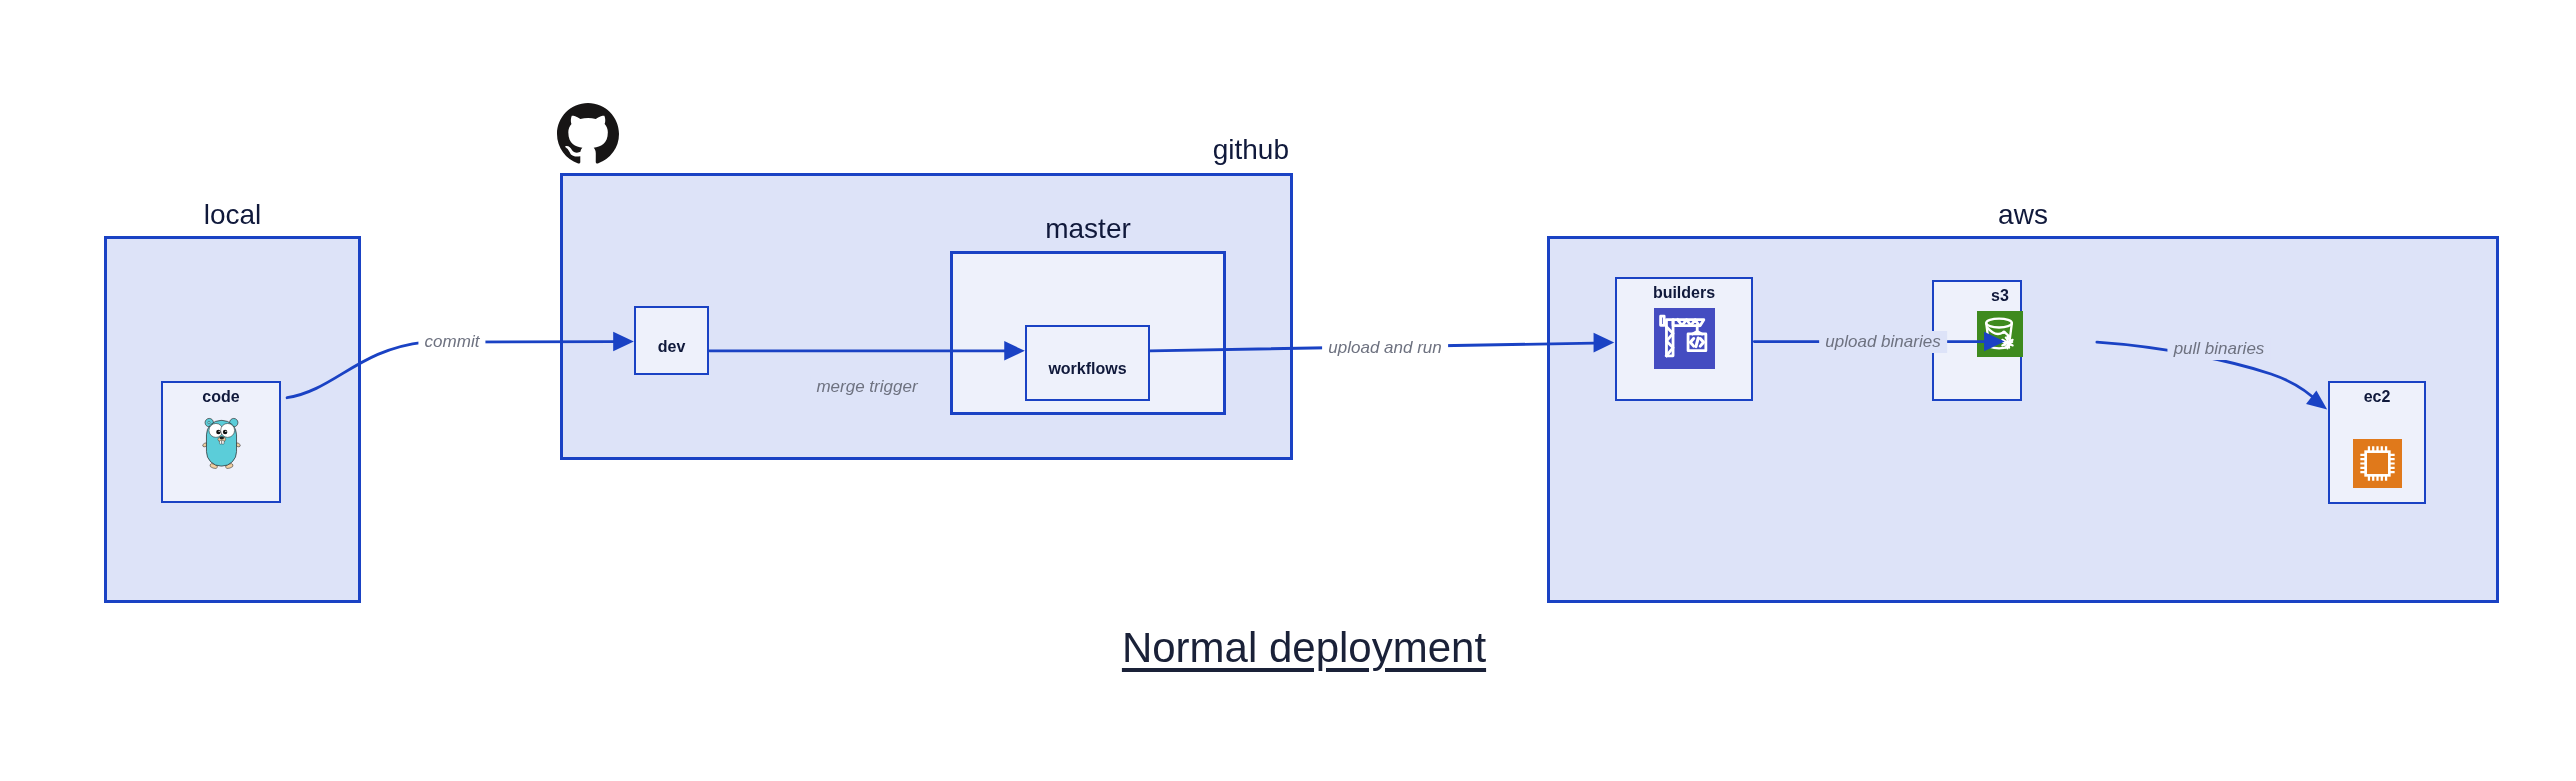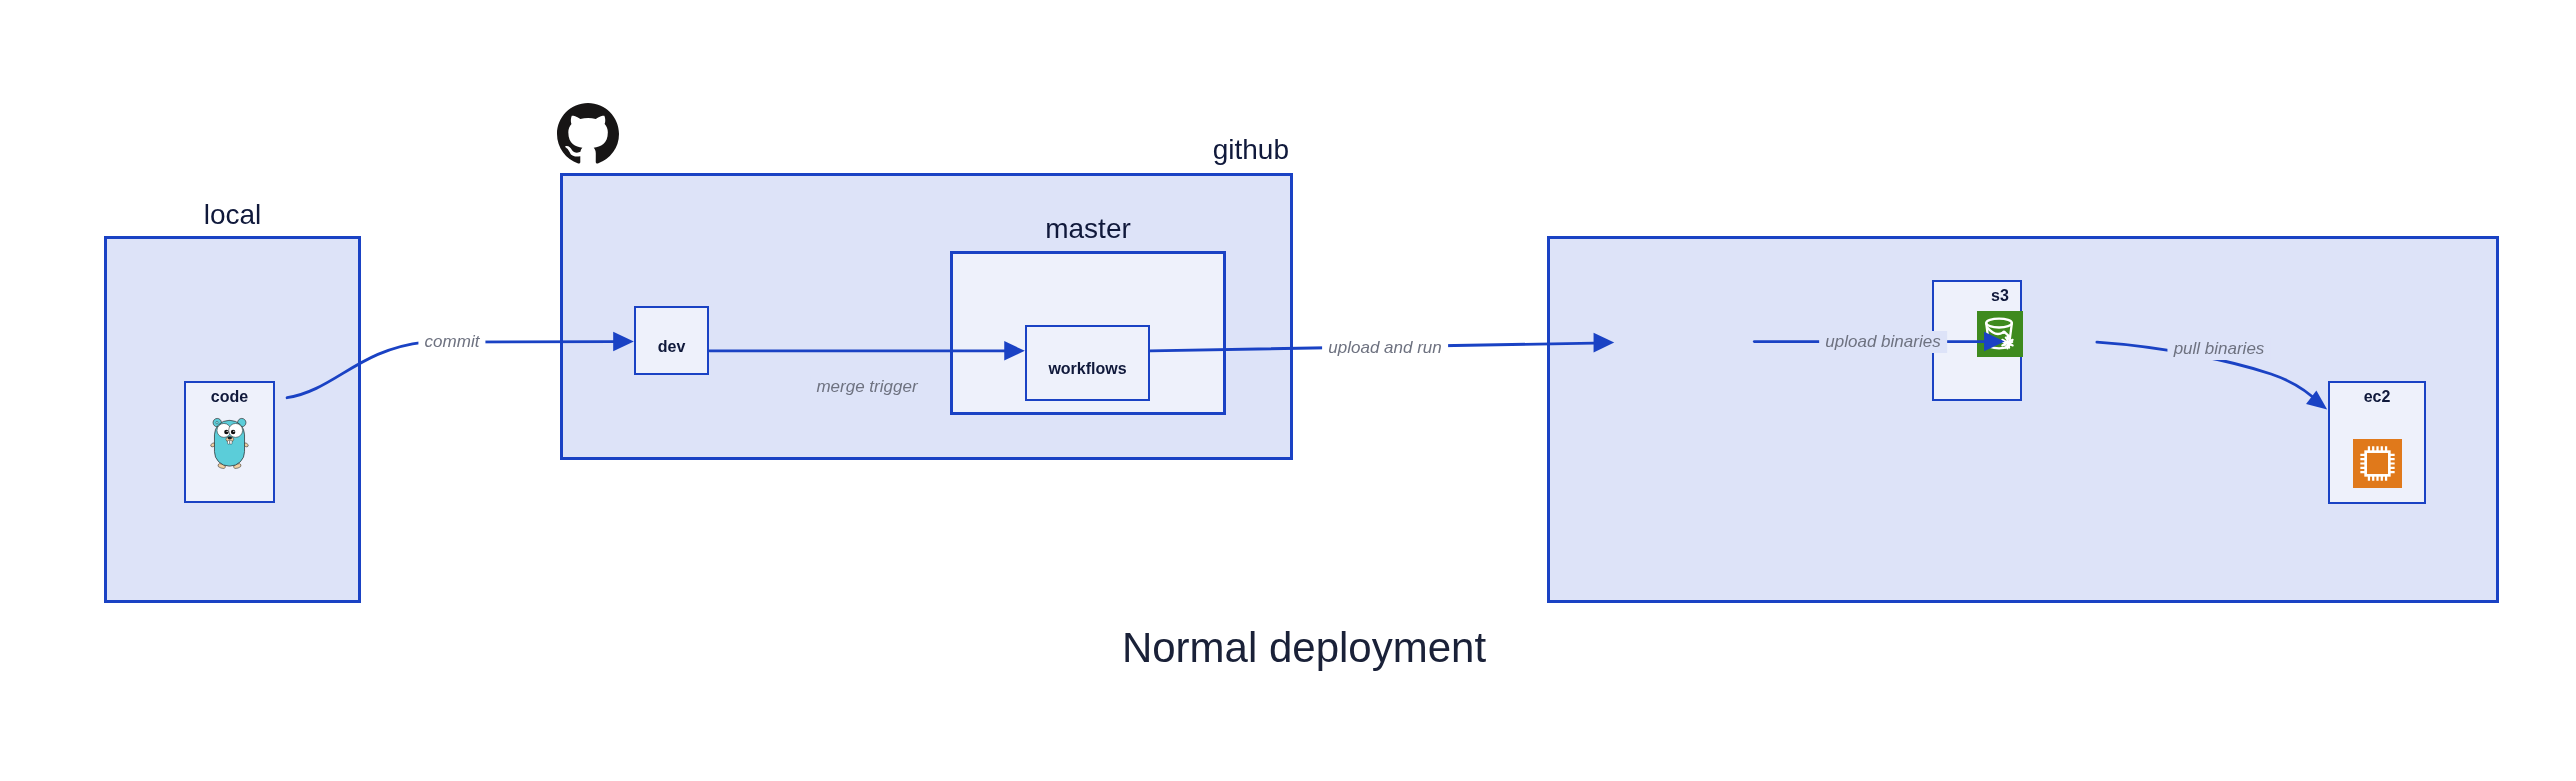--- a/index.html
+++ b/index.html
@@ -26,46 +26,47 @@
 
   .edge-label{position:absolute;transform:translate(-50%,-50%);font-size:17px;font-style:italic;
               color:var(--gray);padding:1px 6.2px;white-space:nowrap;}
   .edge-label.on-white{background:#ffffff;}
   .edge-label.on-lavender{background:var(--container-fill);}
 
   .edges-layer{position:absolute;left:0;top:0;pointer-events:none;}
 
   .diagram-title{position:absolute;left:1108px;top:624px;width:392px;text-align:center;
                  color:#1A2138;font-size:42px;
-                 text-decoration-thickness:3.6px;text-underline-offset:6.2px;}
+                 text-decoration:underline;text-decoration-thickness:3.6px;text-underline-offset:6.2px;}
   .gh-logo{position:absolute;left:556px;top:103px;}
 </style>
 </head>
 <body>
 
 <div class="stage">
 
   <div class="container-label" style="left:104px;top:200px;width:257px;text-align:center;">local</div>
   <div class="container-box" style="left:104px;top:236px;width:257px;height:367px;"></div>
 
   <div class="container-label" style="left:1030px;top:135px;width:259px;text-align:right;">github</div>
   <div class="container-box" style="left:560px;top:173px;width:733px;height:287px;"></div>
 
   <div class="container-label" style="left:950px;top:214px;width:276px;text-align:center;">master</div>
   <div class="container-box inner" style="left:950px;top:251px;width:276px;height:164px;"></div>
 
+  <div class="container-label" style="left:1547px;top:200px;width:952px;text-align:center;">aws</div>
   <div class="container-box" style="left:1547px;top:236px;width:952px;height:367px;"></div>
 
   <div class="gh-logo">
     <svg width="64" height="62" viewBox="0 0 16 16" aria-hidden="true">
       <path fill="#171515" d="M8 0C3.58 0 0 3.58 0 8c0 3.54 2.29 6.53 5.47 7.59.4.07.55-.17.55-.38 0-.19-.01-.82-.01-1.49-2.01.37-2.53-.49-2.69-.94-.09-.23-.48-.94-.82-1.13-.28-.15-.68-.52-.01-.53.63-.01 1.08.58 1.23.82.72 1.21 1.87.87 2.33.66.07-.52.28-.87.51-1.07-1.78-.2-3.64-.89-3.64-3.95 0-.87.31-1.59.82-2.15-.08-.2-.36-1.02.08-2.12 0 0 .67-.21 2.2.82.64-.18 1.32-.27 2-.27s1.36.09 2 .27c1.53-1.04 2.2-.82 2.2-.82.44 1.1.16 1.92.08 2.12.51.56.82 1.27.82 2.15 0 3.07-1.87 3.75-3.65 3.95.29.25.54.73.54 1.48 0 1.07-.01 1.93-.01 2.2 0 .21.15.46.55.38A8.01 8.01 0 0 0 16 8c0-4.42-3.58-8-8-8z"></path>
     </svg>
   </div>
 
-  <div class="node" style="left:184px;top:381px;width:91px;height:122px;">
+  <div class="node" style="left:161px;top:381px;width:120px;height:122px;">
     <div class="node-label">code</div>
     <svg class="icon-tile" width="39" height="58" viewBox="0 0 70 100">
       <circle cx="13" cy="17" r="7.5" fill="#5BCDD9" stroke="#2B2B2B" stroke-width="1.2"></circle>
       <circle cx="57" cy="17" r="7.5" fill="#5BCDD9" stroke="#2B2B2B" stroke-width="1.2"></circle>
       <circle cx="12.5" cy="17" r="2.2" fill="#8ADDE6" stroke="#2B2B2B" stroke-width="0.7"></circle>
       <ellipse cx="5.5" cy="57" rx="4.5" ry="3" fill="#F3CFA0" stroke="#2B2B2B" stroke-width="0.9" transform="rotate(-30 5.5 57)"></ellipse>
       <ellipse cx="64.5" cy="57" rx="4.5" ry="3" fill="#F3CFA0" stroke="#2B2B2B" stroke-width="0.9" transform="rotate(30 64.5 57)"></ellipse>
       <ellipse cx="21" cy="95" rx="7" ry="3.8" fill="#F3CFA0" stroke="#2B2B2B" stroke-width="0.9" transform="rotate(18 21 95)"></ellipse>
       <ellipse cx="49" cy="95" rx="7" ry="3.8" fill="#F3CFA0" stroke="#2B2B2B" stroke-width="0.9" transform="rotate(-18 49 95)"></ellipse>
       <rect x="8" y="13" width="54" height="82" rx="26" fill="#5BCDD9" stroke="#2B2B2B" stroke-width="1.3"></rect>
@@ -83,20 +84,41 @@
   </div>
 
   <div class="node centered" style="left:634px;top:306px;width:75px;height:69px;">
     <div class="node-label">dev</div>
   </div>
 
   <div class="node centered" style="left:1025px;top:325px;width:125px;height:76px;">
     <div class="node-label">workflows</div>
   </div>
 
+  <div class="node" style="left:1615px;top:277px;width:138px;height:124px;">
+    <div class="node-label">builders</div>
+    <svg class="icon-tile" width="61" height="61" viewBox="0 0 24 24">
+      <rect x="0" y="0" width="24" height="24" fill="#444CC1"></rect>
+      <g stroke="#ffffff" stroke-width="1.1" fill="none" stroke-linejoin="round" stroke-linecap="square">
+        <rect x="2.6" y="3.2" width="1.4" height="3.6"></rect>
+        <rect x="4.9" y="4.6" width="2.6" height="14.2"></rect>
+        <path d="M4.9 7.4 L7.5 10 L4.9 13 L7.5 15.6 L4.9 18.8"></path>
+        <path d="M7.5 4.6 H19.6 L18.2 6.9 H7.5 Z"></path>
+        <path d="M9.3 4.6 L11 6.9 L12.8 4.6 L14.5 6.9 L16.2 4.6 L17.8 6.9"></path>
+        <path d="M17 6.9 V9.2"></path>
+        <path d="M15.2 10.2 L17 9.2 L18.8 10.2"></path>
+        <rect x="13.4" y="10.2" width="7" height="6.6"></rect>
+      </g>
+      <g stroke="#ffffff" stroke-width="1.2" fill="none" stroke-linecap="round" stroke-linejoin="round">
+        <path d="M15.6 12 L14.3 13.5 L15.6 15"></path>
+        <path d="M18.2 12 L19.5 13.5 L18.2 15"></path>
+        <path d="M17.4 11.8 L16.5 15.2"></path>
+      </g>
+    </svg>
+  </div>
 
   <div class="node" style="left:1932px;top:280px;width:90px;height:121px;padding-left:46px;">
     <div class="node-label">s3</div>
     <svg class="icon-tile" width="46" height="46" viewBox="0 0 24 24">
       <rect x="0" y="0" width="24" height="24" fill="#3E8A1E"></rect>
       <g stroke="#ffffff" stroke-width="1.2" fill="none" stroke-linecap="round">
         <ellipse cx="11.5" cy="6.3" rx="6.7" ry="2.3"></ellipse>
         <path d="M4.8 6.3 L6.4 18.6 Q11.5 20.3 16.6 18.6 L18.2 6.3"></path>
         <path d="M5.4 8.6 Q9.5 13.6 13.6 11.2"></path>
         <path d="M14.4 11 L16.8 13.2"></path>

